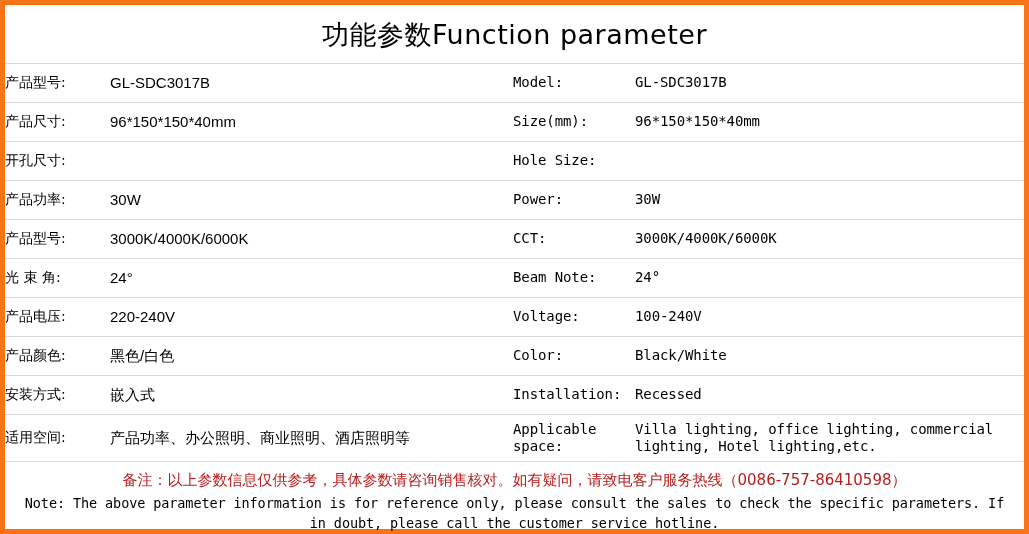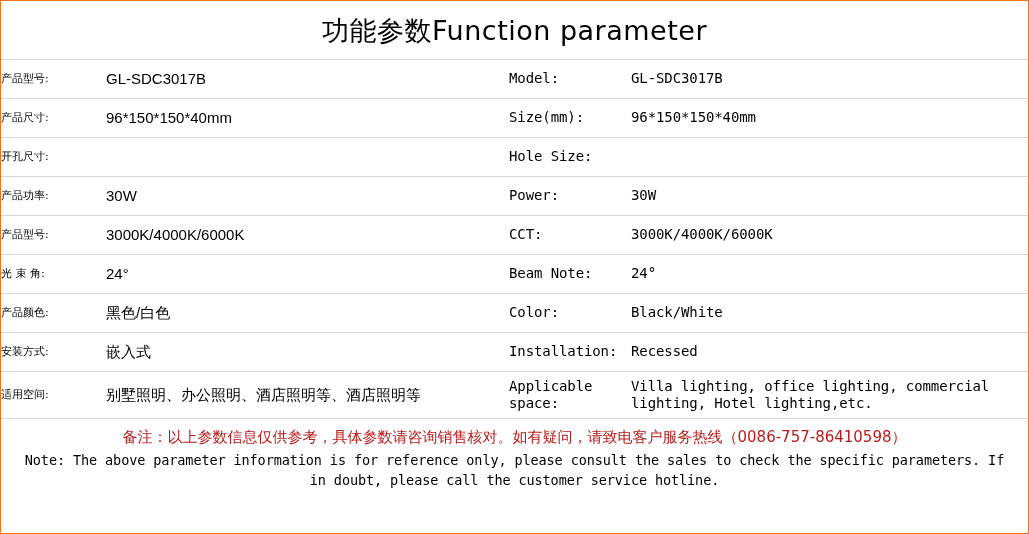--- a/index.html
+++ b/index.html
@@ -12,21 +12,21 @@
     background: #ffffff;
     font-family: "Liberation Sans", sans-serif;
     color: #111111;
     overflow: hidden;
   }
   .sheet {
     position: relative;
     width: 1029px;
     height: 534px;
     box-sizing: border-box;
-    border: 1px solid #f97316;
+    border: 5px solid #f97316;
     background: #ffffff;
   }
   .title {
     text-align: center;
     font-family: "DejaVu Sans", sans-serif;
     font-size: 27px;
     letter-spacing: 0.5px;
     padding-top: 12px;
     padding-bottom: 10px;
     color: #000000;
@@ -61,21 +61,21 @@
     padding-left: 12px;
     margin-left: 19px;
   }
   .col-en-value {
     width: auto;
     padding-left: 6px;
     padding-right: 10px;
   }
   .cn {
     font-family: "DejaVu Sans", sans-serif;
-    font-size: 11px;
+    font-size: 14px;
     color: #000000;
   }
   .en {
     font-family: "DejaVu Sans Mono", monospace;
     font-size: 14px;
     color: #000000;
     letter-spacing: -0.1px;
   }
   .val-cn {
     font-family: "Liberation Sans", sans-serif;
@@ -197,20 +197,34 @@
         </td>
         <td class="col-en-label">
           <div class="cell en nowrap">Beam Note:</div>
         </td>
         <td class="col-en-value">
           <div class="cell val-en">24°</div>
         </td>
       </tr>
       <tr>
         <td class="col-cn-label">
+          <div class="cell cn nowrap">产品电压:</div>
+        </td>
+        <td class="col-cn-value">
+          <div class="cell val-cn">220-240V</div>
+        </td>
+        <td class="col-en-label">
+          <div class="cell en nowrap">Voltage:</div>
+        </td>
+        <td class="col-en-value">
+          <div class="cell val-en">100-240V</div>
+        </td>
+      </tr>
+      <tr>
+        <td class="col-cn-label">
           <div class="cell cn nowrap">产品颜色:</div>
         </td>
         <td class="col-cn-value">
           <div class="cell val-cn">黑色/白色</div>
         </td>
         <td class="col-en-label">
           <div class="cell en nowrap">Color:</div>
         </td>
         <td class="col-en-value">
           <div class="cell val-en">Black/White</div>
@@ -228,21 +242,21 @@
         </td>
         <td class="col-en-value">
           <div class="cell val-en">Recessed</div>
         </td>
       </tr>
       <tr class="tall">
         <td class="col-cn-label">
           <div class="cell cn nowrap">适用空间:</div>
         </td>
         <td class="col-cn-value">
-          <div class="cell val-cn">别墅照明、办公照明、酒店照明等、酒店照明等</div>
+          <div class="cell val-cn">产品功率、办公照明、商业照明、酒店照明等</div>
         </td>
         <td class="col-en-label">
           <div class="cell en">Applicable space:</div>
         </td>
         <td class="col-en-value">
           <div class="cell val-en">Villa lighting, office lighting, commercial lighting, Hotel lighting,etc.</div>
         </td>
       </tr>
     </tbody>
   </table>

